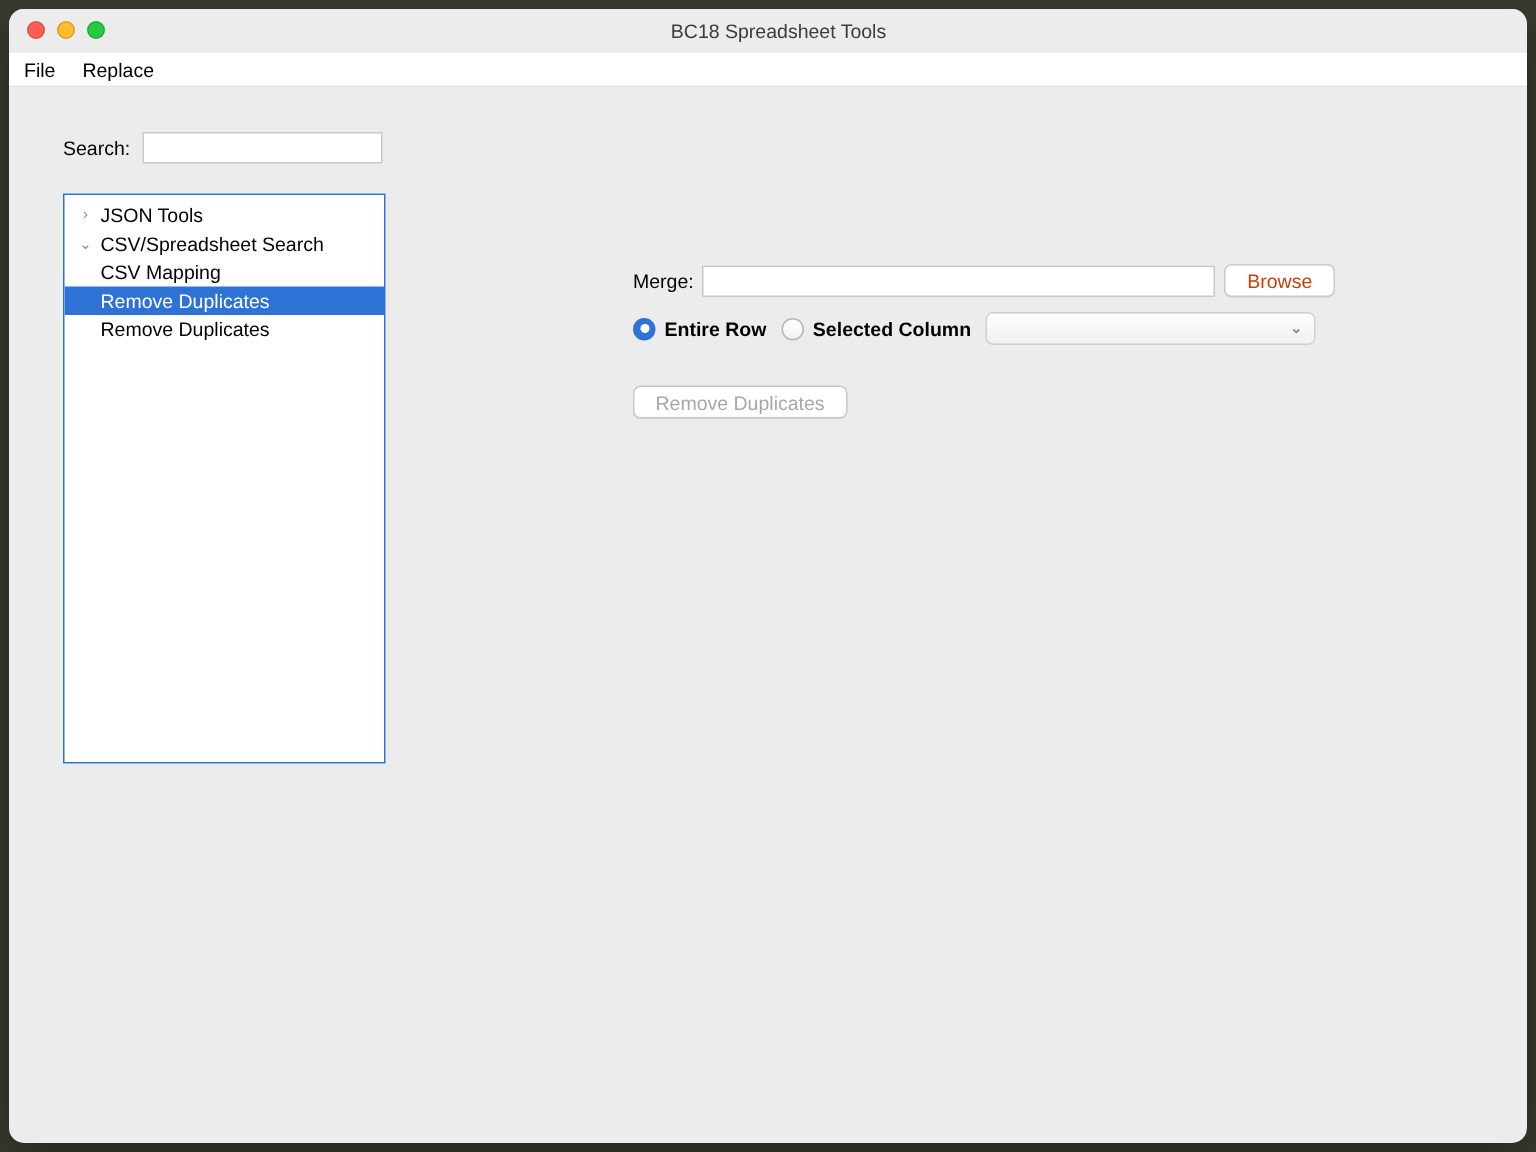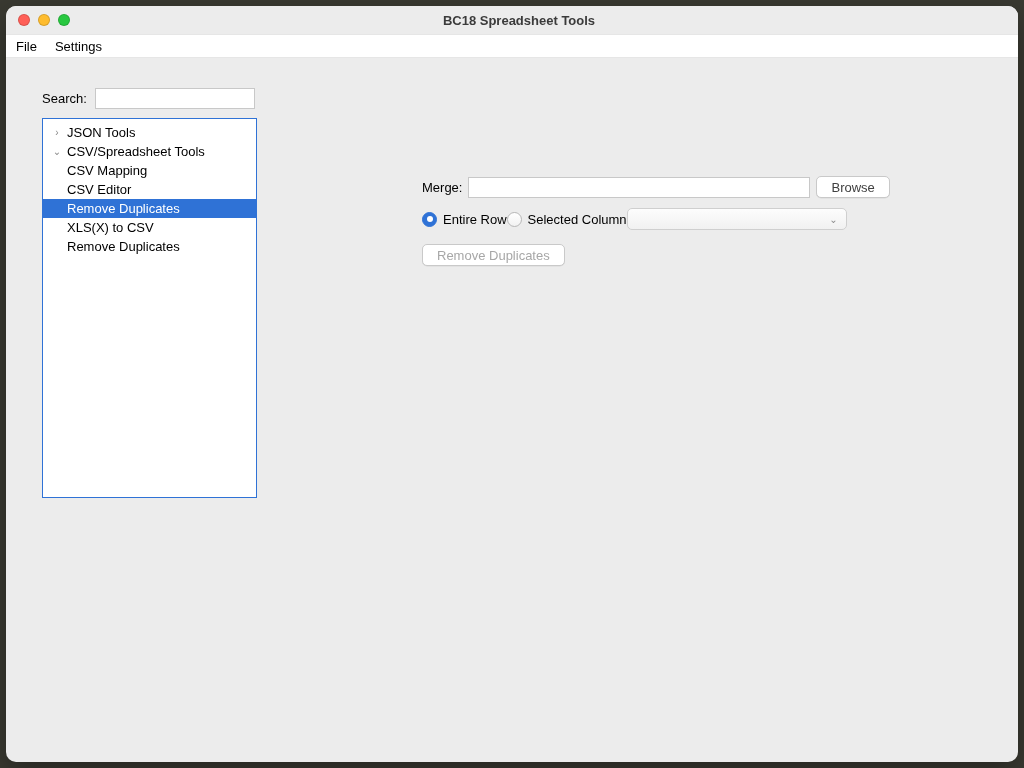--- a/index.html
+++ b/index.html
@@ -37,21 +37,21 @@
     border-radius: 50%;
     border: 0.5px solid rgba(0,0,0,.15);
   }
   .dot-close    { background:#ff5f57; }
   .dot-min      { background:#febc2e; }
   .dot-zoom     { background:#28c840; }
   .titlebar-title {
     position: absolute;
     left: 14px; right: 0;
     text-align: center;
-    font-weight: 700;
+    font-weight: 400;
     font-size: 13px;
     color: #3b3b3b;
     pointer-events: none;
   }
   .menubar {
     height: 24px;
     background: #fff;
     display: flex;
     align-items: center;
     gap: 18px;
@@ -65,21 +65,21 @@
     cursor: default;
   }
   .content {
     position: relative;
     padding: 30px 0 0 36px;
   }
   .search-row {
     display: flex;
     align-items: center;
     gap: 8px;
-    margin-bottom: 9px;
+    margin-bottom: 20px;
   }
   .search-label { font-size: 13px; }
   .text-input {
     height: 21px;
     background: #fff;
     border: 1px solid #c8c8c8;
     border-radius: 0;
     padding: 1px 5px;
     font-size: 13px;
   }
@@ -131,35 +131,36 @@
     height: 21px;
     background: #fff;
     border: 1px solid #c8c8c8;
     padding: 1px 5px;
     font-size: 13px;
   }
   .mac-button {
     height: 22px;
     padding: 0 14px;
     font-size: 13px;
-    color: #404040;
+    color: #c2410c;
     background: #fff;
     border: 1px solid #c9c9c9;
     border-radius: 5px;
     box-shadow: 0 0.5px 0 rgba(0,0,0,.08);
     cursor: default;
   }
   .mac-button.disabled {
     color: #a7a7a7;
   }
   .radio-row {
     display: flex;
     align-items: center;
-    gap: 0;
-    margin-bottom: 14px;
+    gap: 10px;
+    margin-bottom: 27px;
+    font-weight: bold;
   }
   .radio {
     width: 15px; height: 15px;
     border-radius: 50%;
     border: 1px solid #b6b6b6;
     background: linear-gradient(#fff,#f2f2f2);
     display: inline-flex;
     align-items: center;
     justify-content: center;
   }
@@ -198,54 +199,46 @@
     <div class="traffic">
       <div class="dot dot-close"></div>
       <div class="dot dot-min"></div>
       <div class="dot dot-zoom"></div>
     </div>
     <div class="titlebar-title">BC18 Spreadsheet Tools</div>
   </div>
 
   <div class="menubar">
     <div class="menubar-item">File</div>
-    <div class="menubar-item">Settings</div>
+    <div class="menubar-item">Replace</div>
   </div>
 
   <div class="content">
 
     <div class="search-row">
       <span class="search-label">Search:</span>
       <input class="text-input search-input" type="text" value="" style="">
     </div>
 
     <div class="tree" id="tree">
         <div class="tree-row depth0">
           <span class="disclosure">›</span>
           <span>JSON Tools</span>
         </div>
         <div class="tree-row depth0">
           <span class="disclosure">⌄</span>
-          <span>CSV/Spreadsheet Tools</span>
+          <span>CSV/Spreadsheet Search</span>
         </div>
         <div class="tree-row depth1">
           <span class="disclosure"></span>
           <span>CSV Mapping</span>
         </div>
-        <div class="tree-row depth1">
-          <span class="disclosure"></span>
-          <span>CSV Editor</span>
-        </div>
         <div class="tree-row depth1 selected">
           <span class="disclosure"></span>
           <span>Remove Duplicates</span>
-        </div>
-        <div class="tree-row depth1">
-          <span class="disclosure"></span>
-          <span>XLS(X) to CSV</span>
         </div>
         <div class="tree-row depth1">
           <span class="disclosure"></span>
           <span>Remove Duplicates</span>
         </div>
       </div>
 
     <div class="main-panel">
 
       <div class="form-row">

